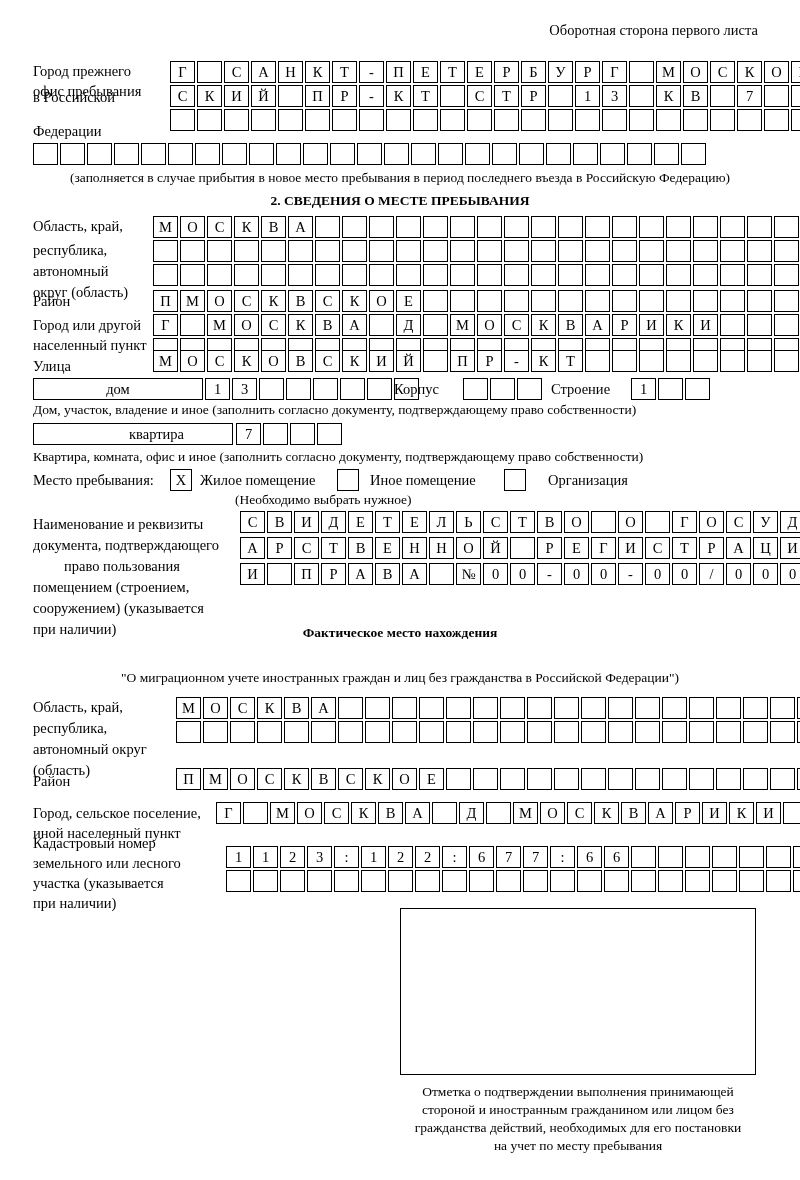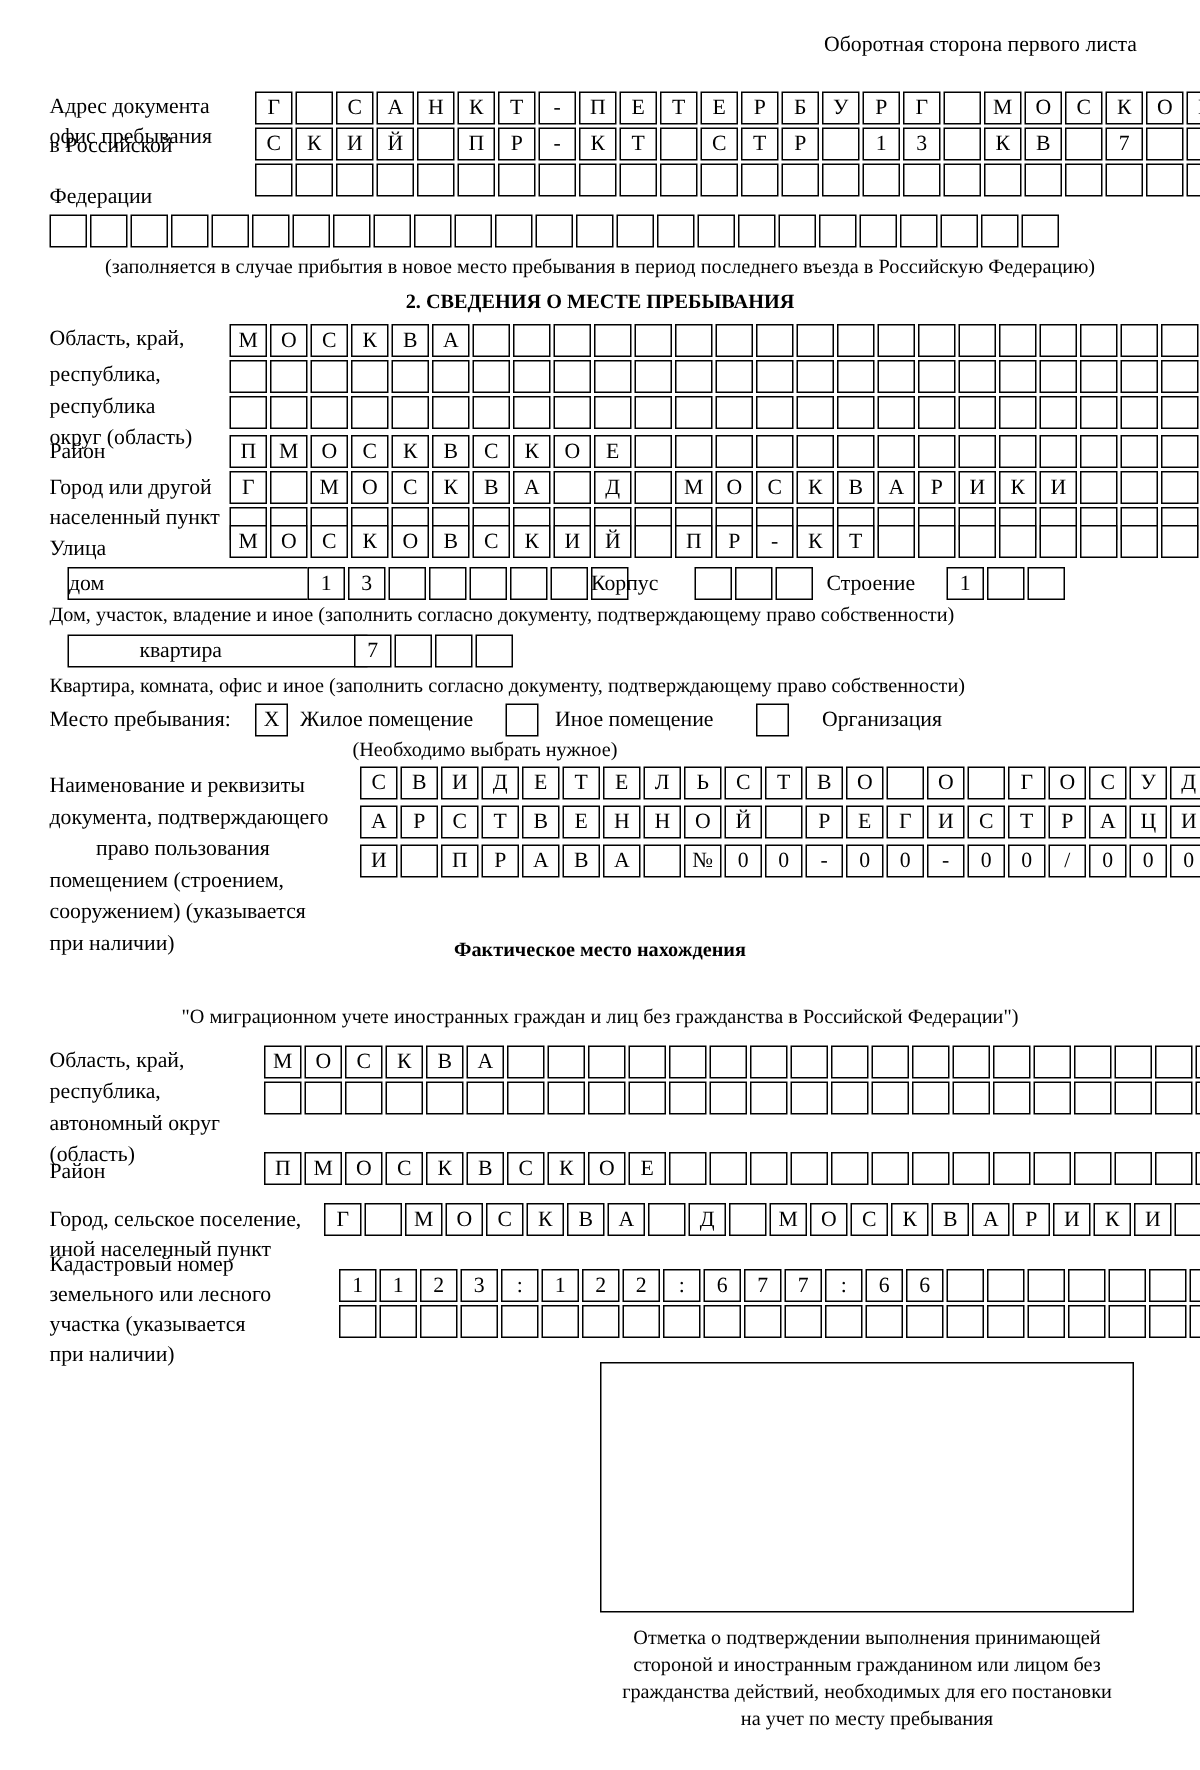--- a/index.html
+++ b/index.html
@@ -65,22 +65,22 @@
     background: #fff;
     overflow: hidden;
   }
 
   .widefield {
     border: 1px solid #000;
     box-sizing: border-box;
     height: 22px;
     font-size: 14.5px;
     line-height: 20px;
+    text-align: center;
     background: #fff;
-    margin-left: 12px;
   }
 
   .checkbox {
     width: 22px;
     height: 22px;
     border: 1px solid #000;
     box-sizing: border-box;
     display: inline-block;
     text-align: center;
     font-size: 14.5px;
@@ -100,21 +100,21 @@
     text-align: center;
   }
 </style>
 </head>
 <body>
 
 <div class="page">
 
   <div class="abs hdr-right">Оборотная сторона первого листа</div>
 
-  <div class="abs lbl" style="left:33px; top:61px;">Адрес документа</div>
+  <div class="abs lbl" style="left:33px; top:61px;">Город прежнего</div>
   <div class="abs lbl" style="left:33px; top:81px;">офис пребывания</div>
   <div class="abs lbl" style="left:33px; top:87px;">в Российской</div>
   <div class="abs lbl" style="left:33px; top:121px;">Федерации</div>
 
   <div class="abs boxrow" style="left:170px; top:61px;">
       <div class="cell">Г</div>
       <div class="cell"></div>
       <div class="cell">С</div>
       <div class="cell">А</div>
       <div class="cell">Н</div>
@@ -217,21 +217,21 @@
       <div class="cell"></div>
       <div class="cell"></div>
     </div>
 
   <div class="abs center-note" style="left:0; top:170px; width:800px;">(заполняется в случае прибытия в новое место пребывания в период последнего въезда в Российскую Федерацию)</div>
 
   <div class="abs center-note bold" style="left:0; top:193px; width:800px;">2. СВЕДЕНИЯ О МЕСТЕ ПРЕБЫВАНИЯ</div>
 
   <div class="abs lbl" style="left:33px; top:216px;">Область, край,</div>
   <div class="abs lbl" style="left:33px; top:240px;">республика,</div>
-  <div class="abs lbl" style="left:33px; top:261px;">республика</div>
+  <div class="abs lbl" style="left:33px; top:261px;">автономный</div>
   <div class="abs lbl" style="left:33px; top:282px;">округ (область)</div>
 
   <div class="abs boxrow" style="left:153px; top:216px;">
       <div class="cell">М</div>
       <div class="cell">О</div>
       <div class="cell">С</div>
       <div class="cell">К</div>
       <div class="cell">В</div>
       <div class="cell">А</div>
       <div class="cell"></div>

